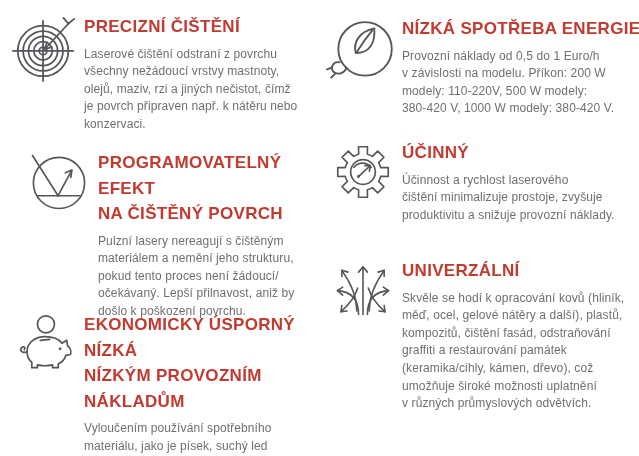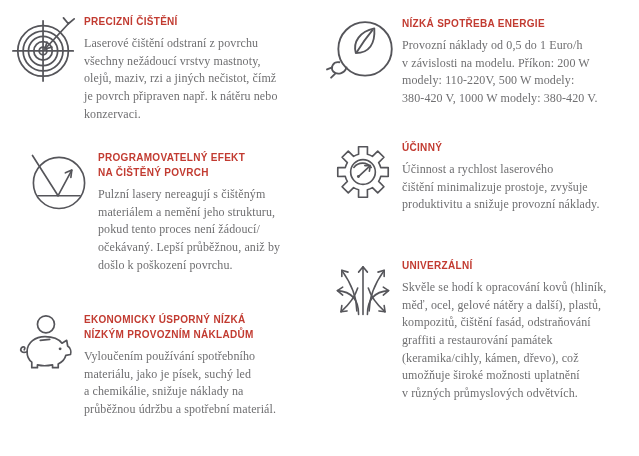--- a/index.html
+++ b/index.html
@@ -6,26 +6,26 @@
   .page{
     position:relative;width:639px;height:456px;background:var(--bg,#ffffff);
     font-family:"Liberation Sans", sans-serif;overflow:hidden;
   }
   .feature{position:absolute;display:flex;align-items:flex-start;}
   .icon{width:78px;flex:0 0 78px;display:flex;justify-content:center;}
   .icon svg{fill:none;stroke:var(--icon,#55555a);stroke-width:1.8;stroke-linecap:round;stroke-linejoin:round;}
   .icon .dot{fill:var(--icon,#55555a);stroke:none;}
   .ftext{width:240px;}
   .ftitle{
-    margin:0 0 6px 0;font-size:10px;font-weight:700;letter-spacing:.3px;
+    margin:0 0 6px 0;font-size:17px;font-weight:700;letter-spacing:.3px;
     color:var(--red,#c23b31);line-height:1.5;white-space:pre-line;
   }
   .fbody{
     margin:0;font-size:12px;line-height:1.47;letter-spacing:.1px;
-    color:var(--gray,#6f6f71);white-space:pre-line;font-family:Liberation Serif, serif;
+    color:var(--gray,#6f6f71);white-space:pre-line;
   }
   #f0{left:6px;top:14px;}
   #f1{left:324px;top:16px;}
   #f2{left:20px;top:150px;}
   #f3{left:324px;top:140px;}
   #f4{left:6px;top:312px;}
   #f5{left:324px;top:258px;}
   #f0 svg{width:70px;height:70px;}
   #f1 svg{width:74px;height:74px;}
   #f2 svg{width:64px;height:64px;}
@@ -91,21 +91,21 @@
         <line x1="34" y1="50" x2="49" y2="22"></line>
         <path d="M42,25 L49,22 L48,30"></path>
       </svg>
     </span>
     <div class="ftext">
       <h3 class="ftitle">PROGRAMOVATELNÝ EFEKT
 NA ČIŠTĚNÝ POVRCH</h3>
       <p class="fbody">Pulzní lasery nereagují s čištěným
 materiálem a nemění jeho strukturu,
 pokud tento proces není žádoucí/
-očekávaný. Lepší průběžnou, aniž by
+očekávaný. Lepší přilnavost, aniž by
 došlo k poškození povrchu.</p>
     </div>
   </section>
 
   <section class="feature" id="f3">
     <span class="icon">
       <svg viewBox="0 0 70 70" aria-hidden="true">
         <path d="M54.4,30.2 L62.6,30.1 L62.6,39.9 L54.4,39.8 A20,20 0 0 1 52.1,45.3 L57.9,51.1 L51.1,57.9 L45.3,52.1 A20,20 0 0 1 39.8,54.4 L39.9,62.6 L30.1,62.6 L30.2,54.4 A20,20 0 0 1 24.7,52.1 L18.9,57.9 L12.1,51.1 L17.9,45.3 A20,20 0 0 1 15.6,39.8 L7.4,39.9 L7.4,30.1 L15.6,30.2 A20,20 0 0 1 17.9,24.7 L12.1,18.9 L18.9,12.1 L24.7,17.9 A20,20 0 0 1 30.2,15.6 L30.1,7.4 L39.9,7.4 L39.8,15.6 A20,20 0 0 1 45.3,17.9 L51.1,12.1 L57.9,18.9 L52.1,24.7 A20,20 0 0 1 54.4,30.2 Z"></path>
         <circle cx="35" cy="35" r="13.5"></circle>
         <path d="M25,30 A12,12 0 0 1 44,30"></path>

